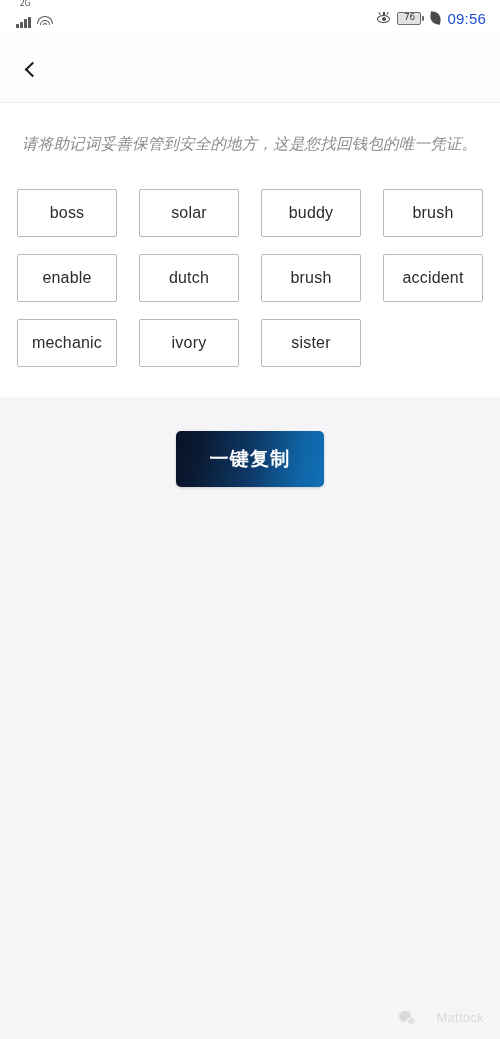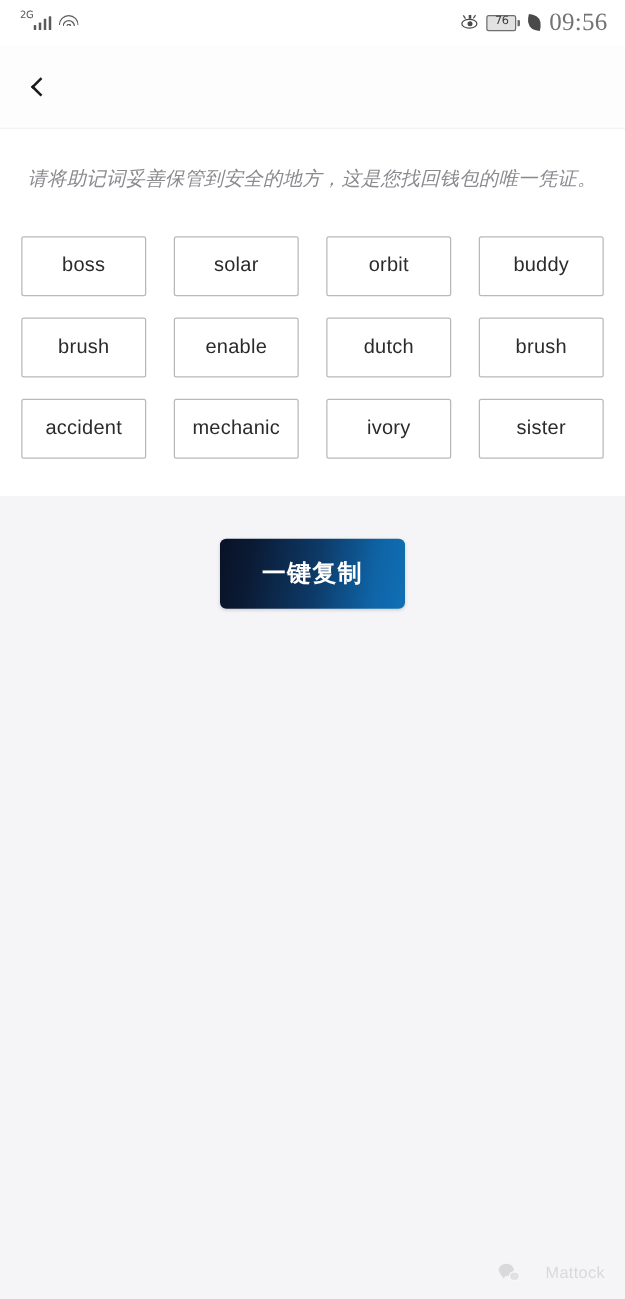--- a/index.html
+++ b/index.html
@@ -17,21 +17,21 @@
     height:36px;
     background:#ffffff;
     display:flex;
     align-items:center;
     justify-content:space-between;
     padding:0 14px 0 16px;
   }
   .sb-left{ display:flex; align-items:flex-end; gap:6px; }
   .sb-right{ display:flex; align-items:center; gap:6px; }
 
-  .net-group{ display:flex; align-items:flex-end; }
+  .net-group{ display:flex; align-items:flex-end;flex-direction:column; }
   .net-label{
     font-size:8px; color:#5a5a5a; line-height:1;
     position:relative; top:-8px; letter-spacing:-0.3px;
     font-family:"DejaVu Sans", sans-serif;
   }
   .bars{ display:flex; align-items:flex-end; gap:1.5px; height:12px; }
   .bars i{ width:2.5px; background:#5a5a5a; display:block; border-radius:0.5px; }
   .bars i:nth-child(1){ height:4px; }
   .bars i:nth-child(2){ height:6.5px; }
   .bars i:nth-child(3){ height:9px; }
@@ -78,22 +78,22 @@
   .battery .cap{
     width:2px; height:5px; background:#6e6e6e; border-radius:0 1px 1px 0;
     margin-left:1px;
   }
   .leaf{
     width:11px; height:12px; background:#4a4a4a;
     border-radius:0 70% 0 70%;
     transform:rotate(10deg);
   }
   .clock{
-    font-size:20px; color:#737373; letter-spacing:0.2px;
-    font-family:Liberation Serif, serif;
+    font-size:15px; color:#1d4ed8; letter-spacing:0.2px;
+    font-family:Liberation Sans, sans-serif;
   }
 
   
   .navbar{
     height:66px; background:#fdfdfd;
     display:flex; align-items:center; position:relative;
   }
   .back-btn{
     width:48px; height:48px; margin-left:6px;
     display:flex; align-items:center; justify-content:center;
@@ -245,21 +245,20 @@
       <span class="chev"></span>
     </div>
   </div>
 
   <div class="card">
     <div class="desc">请将助记词妥善保管到安全的地方，这是您找回钱包的唯一凭证。</div>
 
     <div class="grid">
       <div class="word">boss</div>
       <div class="word">solar</div>
-      <div class="word">orbit</div>
       <div class="word">buddy</div>
       <div class="word">brush</div>
       <div class="word">enable</div>
       <div class="word">dutch</div>
       <div class="word">brush</div>
       <div class="word">accident</div>
       <div class="word">mechanic</div>
       <div class="word">ivory</div>
       <div class="word">sister</div>
     </div>

